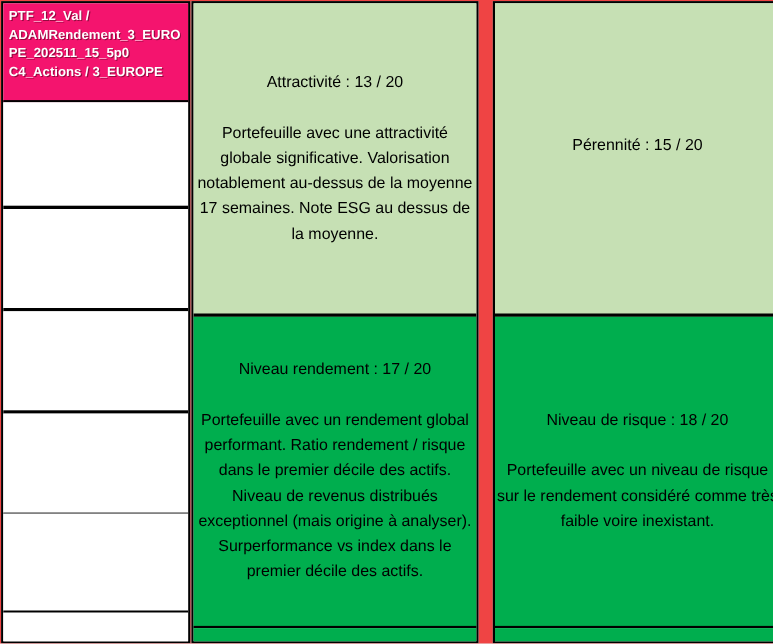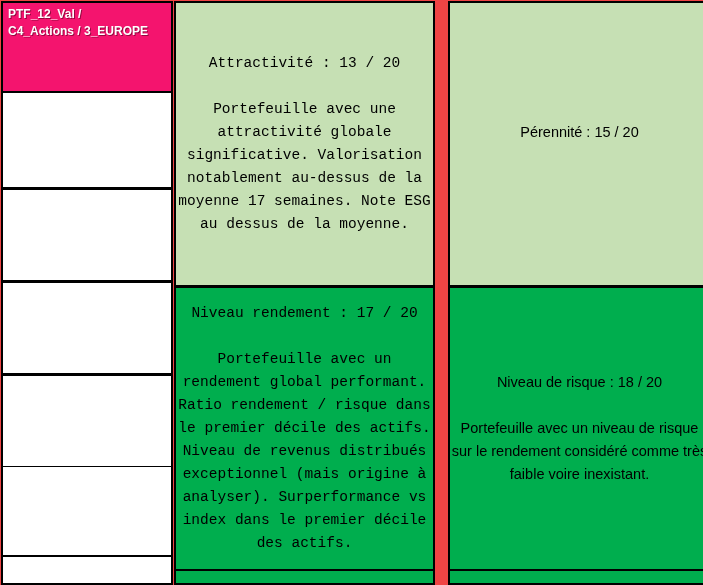--- a/index.html
+++ b/index.html
@@ -3,21 +3,21 @@
 <meta charset="utf-8">
 <style>
   html,body{margin:0;padding:0;background:#e8e8e8;}
   *{box-sizing:border-box;}
   #screen{
     position:relative;width:703px;height:585px;background:#ef4444;
     font-family:"Liberation Sans", sans-serif;overflow:hidden;
   }
   .col{position:absolute;top:1px;border:2px solid #000;background:#fff;display:flex;flex-direction:column;}
   #col-left{left:1px;width:172px;height:584px;}
-  #col-mid{left:174px;width:261px;height:584px;font-family:Liberation Mono, monospace;}
+  #col-mid{left:174px;width:261px;height:584px;}
   #col-right{left:448px;width:263px;height:584px;}
 
   
   .id-cell{
     height:90px;background:#F4146E;border-bottom:2px solid #000;
     padding:3px 5px;color:#ffffff;font-weight:bold;font-size:12px;line-height:17px;
     text-shadow:1px 1px 0 rgba(130,8,56,.85);
     white-space:nowrap;overflow:hidden;
   }
   .empty-cell{background:#ffffff;}
@@ -41,20 +41,22 @@
   .sliver{flex:1;background:#00AE4E;}
 </style>
 </head>
 <body>
 
 <div id="screen">
 
   <div class="col" id="col-left">
     <div class="id-cell">
       <div>PTF_12_Val /</div>
+      <div>ADAMRendement_3_EURO</div>
+      <div>PE_202511_15_5p0</div>
       <div>C4_Actions / 3_EUROPE</div>
     </div>
     <div class="empty-cell ec1"></div>
     <div class="empty-cell ec2"></div>
     <div class="empty-cell ec3"></div>
     <div class="empty-cell ec4"></div>
     <div class="empty-cell ec5"></div>
     <div class="empty-cell ec6"></div>
   </div>
 

